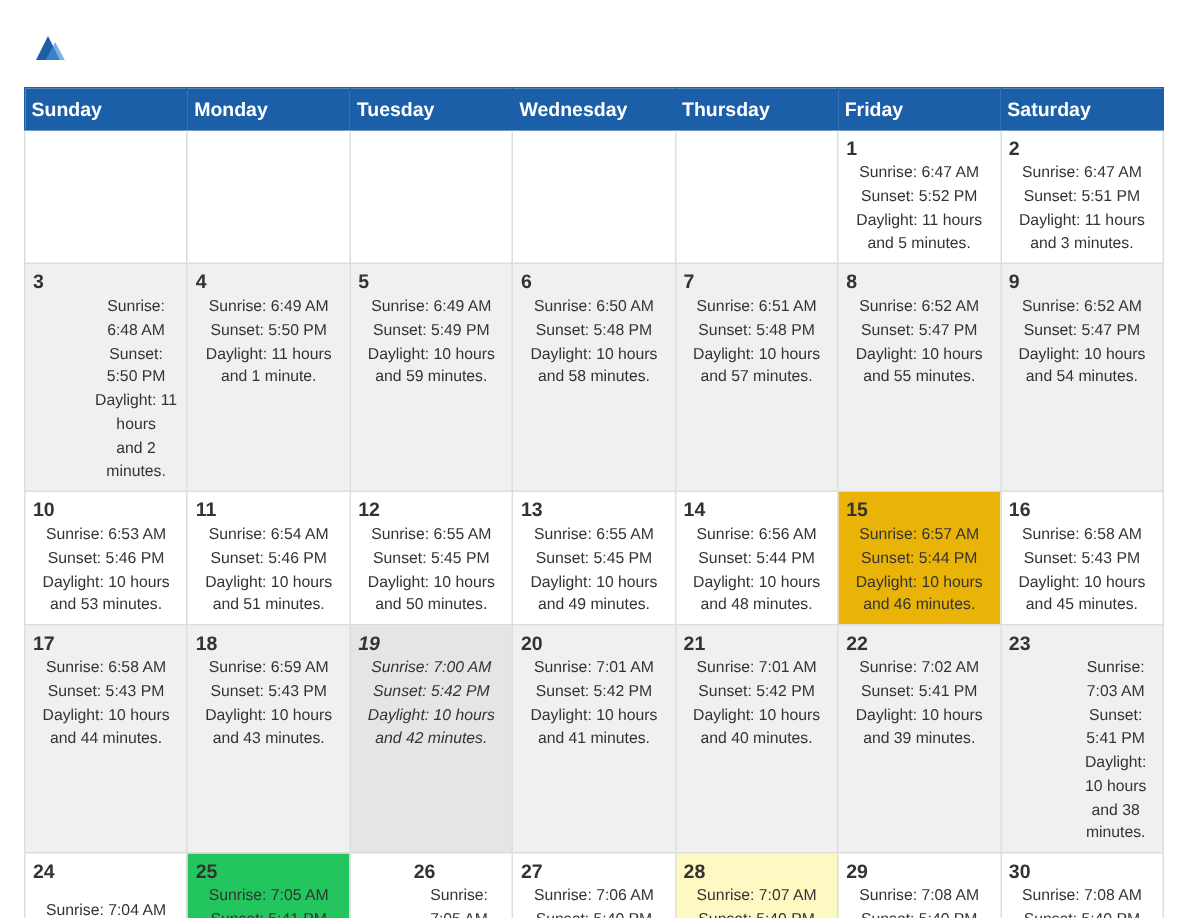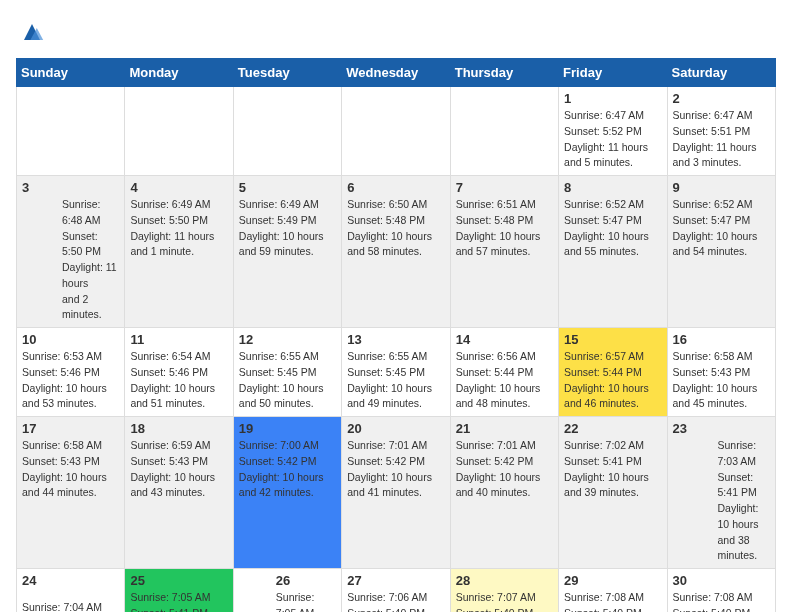--- a/index.html
+++ b/index.html
@@ -76,20 +76,21 @@
       font-size: 13px;
       font-weight: bold;
       color: #333;
       display: block;
       margin-bottom: 2px;
     }
     .day-info {
       color: #333;
       font-size: 10.5px;
       line-height: 1.5;
+      text-align: center;
     }
     .empty-cell {
       background: #fff !important;
     }
   </style>
 </head>
 <body>
 
 <div class="header">
   <div class="logo">
@@ -222,21 +223,21 @@
 Daylight: 10 hours
 and 49 minutes.</div>
         </td>
         <td style="background: rgb(255, 255, 255);">
           <span class="day-number">14</span>
           <div class="day-info" style="white-space: pre-line;">Sunrise: 6:56 AM
 Sunset: 5:44 PM
 Daylight: 10 hours
 and 48 minutes.</div>
         </td>
-        <td style="background: #fde047;">
+        <td style="background: #eab308;">
           <span class="day-number">15</span>
           <div class="day-info" style="white-space: pre-line;">Sunrise: 6:57 AM
 Sunset: 5:44 PM
 Daylight: 10 hours
 and 46 minutes.</div>
         </td>
         <td style="background: rgb(255, 255, 255);">
           <span class="day-number">16</span>
           <div class="day-info" style="white-space: pre-line;">Sunrise: 6:58 AM
 Sunset: 5:43 PM
@@ -252,21 +253,21 @@
 Daylight: 10 hours
 and 44 minutes.</div>
         </td>
         <td style="background: rgb(240, 240, 240);">
           <span class="day-number">18</span>
           <div class="day-info" style="white-space: pre-line;">Sunrise: 6:59 AM
 Sunset: 5:43 PM
 Daylight: 10 hours
 and 43 minutes.</div>
         </td>
-        <td style="background: #3b82f6;">
+        <td style="background: #e5e5e5; font-style: italic;">
           <span class="day-number">19</span>
           <div class="day-info" style="white-space: pre-line;">Sunrise: 7:00 AM
 Sunset: 5:42 PM
 Daylight: 10 hours
 and 42 minutes.</div>
         </td>
         <td style="background: rgb(240, 240, 240);">
           <span class="day-number">20</span>
           <div class="day-info" style="white-space: pre-line;">Sunrise: 7:01 AM
 Sunset: 5:42 PM

